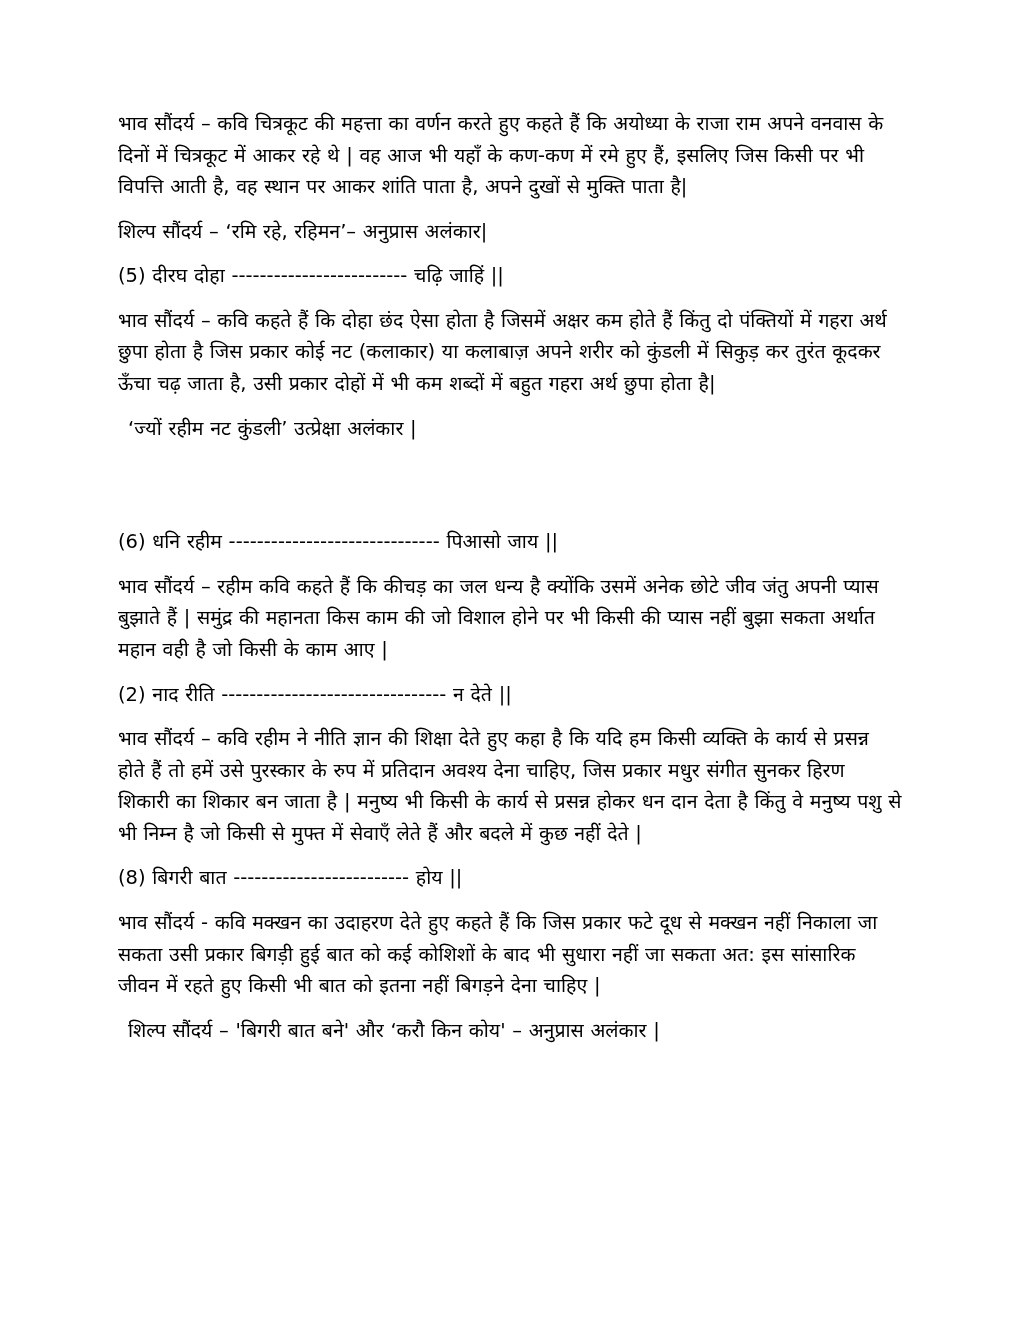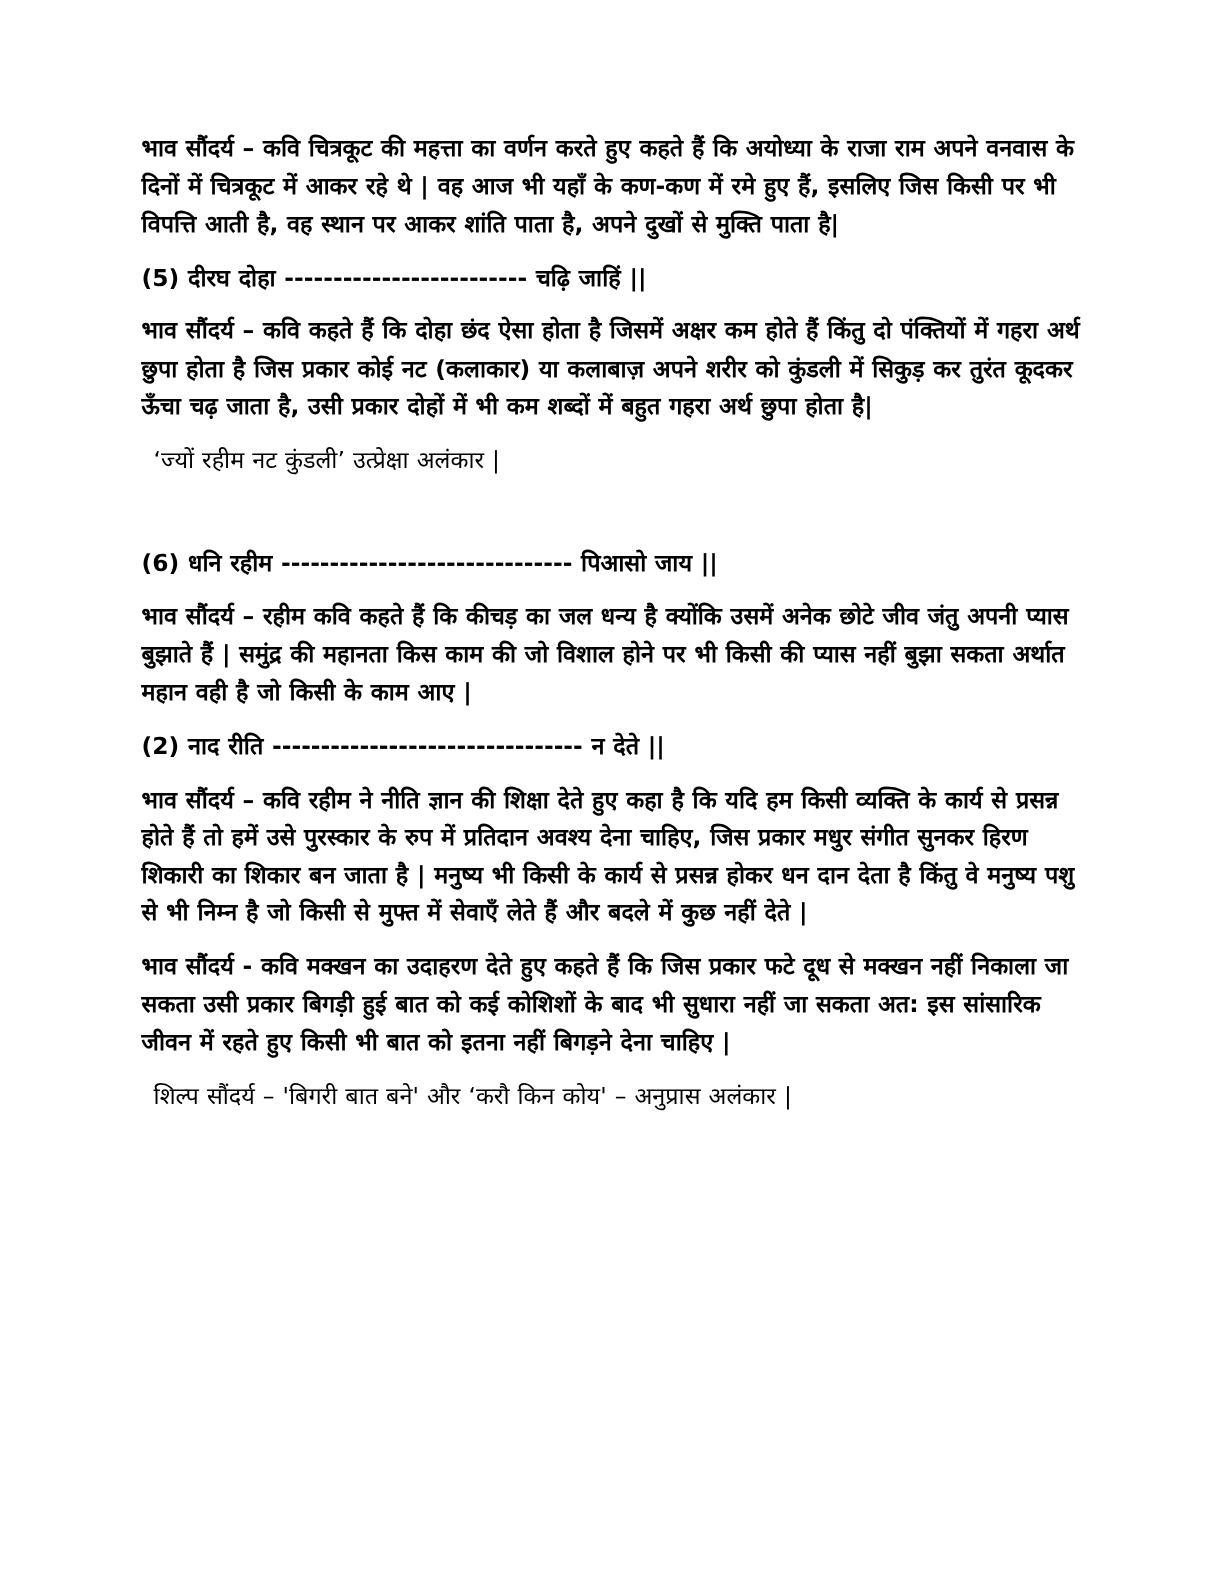--- a/index.html
+++ b/index.html
@@ -27,58 +27,59 @@
   }
   p {
     margin: 0 0 14px 0;
     font-size: 19.5px;
     line-height: 1.62;
     text-align: left;
     word-spacing: 0.5px;
   }
   p.tight {
     margin-bottom: 13px;
-    font-weight: bold;
   }
   p.centered {
     text-align: left;
     padding-left: 10px;
   }
   p.gap-before {
   }
   p.gap-before-lg {
-    margin-top: 54px;
+    margin-top: 82px;
   }
   p.indent-small {
     padding-left: 10px;
   }
 </style>
 </head>
 <body>
 
 <div class="page">
   <div class="doc-body">
 
     <p class="tight">भाव सौंदर्य – कवि चित्रकूट की महत्ता का वर्णन करते हुए कहते हैं कि अयोध्या के राजा राम अपने वनवास के दिनों में चित्रकूट में आकर रहे थे | वह आज भी यहाँ के कण-कण में रमे हुए हैं, इसलिए जिस किसी पर भी विपत्ति आती है, वह स्थान पर आकर शांति पाता है, अपने दुखों से मुक्ति पाता है|</p>
 
+    <p class="tight">शिल्प  सौंदर्य – ‘रमि रहे, रहिमन’–  अनुप्रास अलंकार|</p>
 
     <p class="tight">(5) दीरघ दोहा -------------------------  चढ़ि जाहिं ||</p>
 
     <p class="tight">भाव सौंदर्य –   कवि कहते हैं कि दोहा छंद ऐसा होता है जिसमें अक्षर कम होते हैं किंतु दो पंक्तियों में गहरा अर्थ छुपा होता है जिस प्रकार कोई नट (कलाकार) या कलाबाज़ अपने शरीर को कुंडली में सिकुड़ कर तुरंत कूदकर ऊँचा चढ़ जाता है, उसी प्रकार दोहों में भी कम शब्दों में बहुत गहरा अर्थ छुपा होता है|</p>
 
 
     <p class="centered">‘ज्यों रहीम नट कुंडली’ उत्प्रेक्षा अलंकार |</p>
 
     <p class="tight gap-before-lg">(6) धनि रहीम ------------------------------ पिआसो जाय ||</p>
 
     <p class="tight">भाव सौंदर्य – रहीम कवि कहते हैं  कि कीचड़ का जल धन्य है क्योंकि उसमें अनेक छोटे जीव जंतु अपनी प्यास बुझाते हैं | समुंद्र की महानता किस काम की जो विशाल होने पर भी किसी की प्यास नहीं बुझा सकता अर्थात महान वही है जो किसी के काम आए |</p>
 
     <p class="tight">(2) नाद रीति --------------------------------  न देते ||</p>
 
     <p class="tight">भाव सौंदर्य –  कवि रहीम ने नीति ज्ञान की शिक्षा देते हुए कहा है कि यदि हम किसी व्यक्ति के कार्य से प्रसन्न होते हैं तो हमें उसे पुरस्कार के रुप में प्रतिदान अवश्य देना चाहिए, जिस प्रकार मधुर संगीत सुनकर हिरण शिकारी का शिकार बन जाता है | मनुष्य  भी किसी के कार्य से प्रसन्न होकर धन दान देता है किंतु वे मनुष्य पशु से भी निम्न है जो किसी से मुफ्त में सेवाएँ लेते हैं और बदले में कुछ नहीं देते |</p>
 
+    <p class="tight">(8) बिगरी बात ------------------------- होय ||</p>
 
     <p class="tight">भाव सौंदर्य - कवि  मक्खन का उदाहरण देते हुए कहते हैं कि जिस प्रकार फटे दूध से मक्खन नहीं निकाला जा सकता उसी प्रकार बिगड़ी हुई बात को कई कोशिशों के बाद भी सुधारा नहीं जा सकता अत: इस सांसारिक जीवन में रहते हुए किसी भी बात को इतना नहीं बिगड़ने देना चाहिए |</p>
 
     <p class="gap-before indent-small">शिल्प सौंदर्य – 'बिगरी बात बने' और ‘करौ किन कोय' – अनुप्रास अलंकार |</p>
 
   </div>
 </div>
 
 </body></html>

